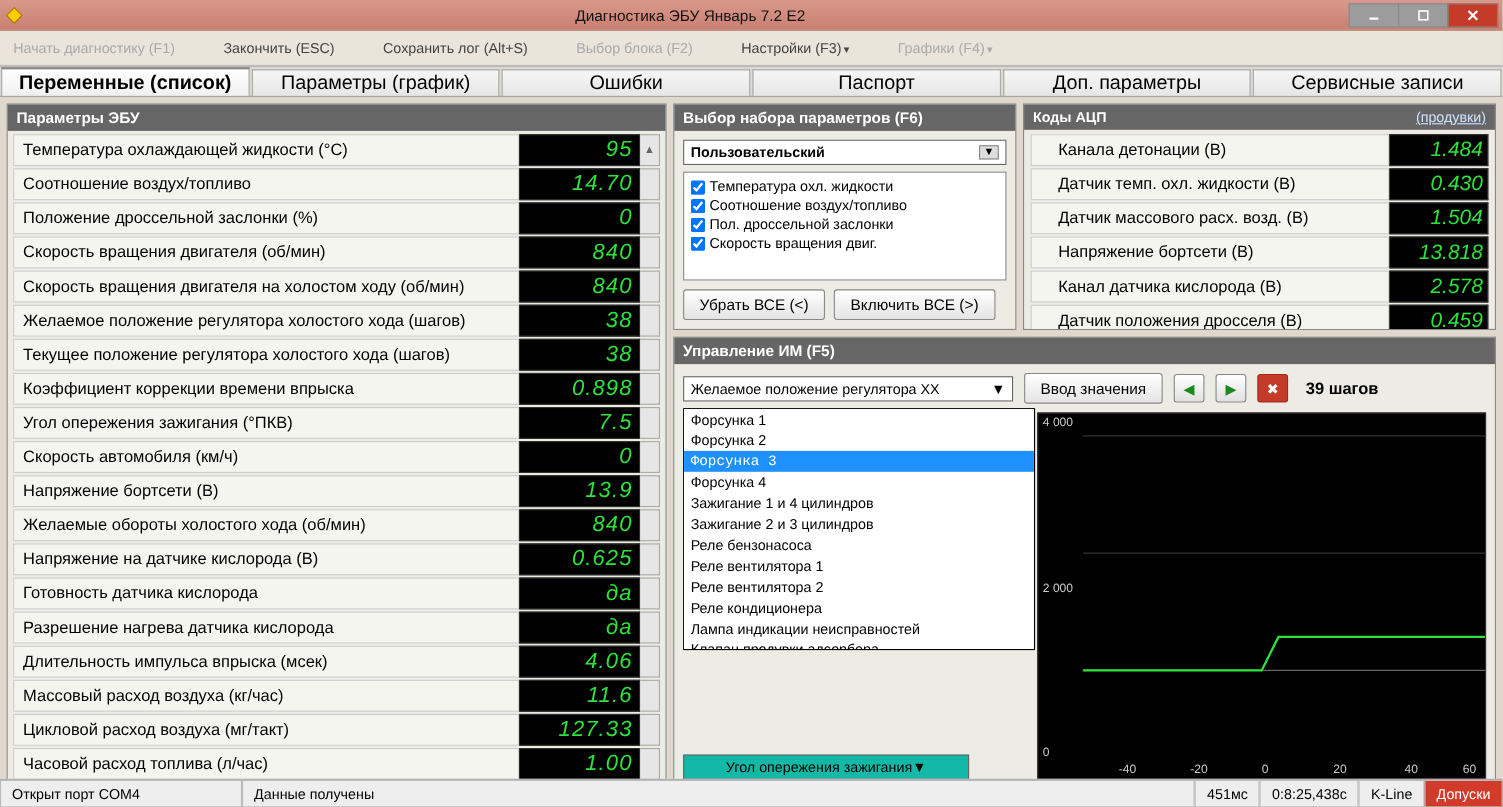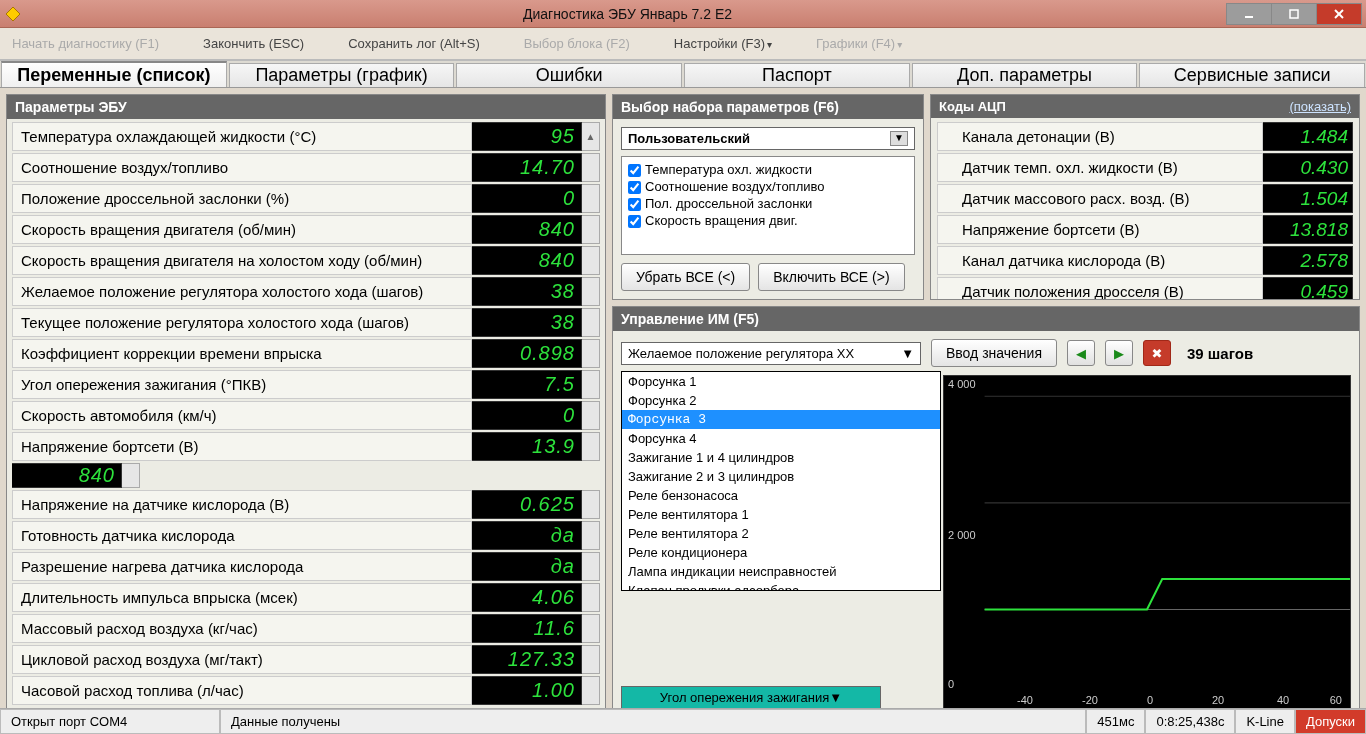--- a/index.html
+++ b/index.html
@@ -42,21 +42,21 @@
 .prow .scrollstub{ width:18px; background:#e6e6e6; border:1px solid #aaa; border-left:none; display:flex; align-items:center; justify-content:center; font-size:10px; color:#666;}
 
 
 .rtop { display:flex; gap:6px; height:206px;}
 .paramset { flex:1; }
 .adcpanel { width:430px; }
 .adc-hdr { display:flex; justify-content:space-between; align-items:center;}
 .adc-hdr a{ color:#cde3ff; text-decoration:underline; font-weight:normal; font-size:13px;}
 
 .psel-body { padding:8px; display:flex; flex-direction:column; gap:6px; height:100%; }
-.combo { background:#fff; border:1px solid #666; padding:3px 6px; display:flex; justify-content:space-between; font-size:14px; font-weight:bold;}
+.combo { background:#fff; border:1px solid #666; padding:3px 6px; display:flex; justify-content:space-between; align-items:center; font-size:14px; font-weight:bold;}
 .combo .arrow{ font-size:10px; background:#ddd; border:1px solid #888; padding:0 3px;}
 .checklist { background:#fff; border:1px solid #888; flex:1; overflow:auto; padding:4px 6px; font-size:13px;}
 .checklist label { display:block; line-height:17px;}
 .checklist input{ margin-right:4px; vertical-align:middle;}
 .btnrow { display:flex; gap:8px; padding-top:2px;}
 .btn { background:linear-gradient(#fff,#e4e4e4); border:1px solid #888; padding:5px 14px; border-radius:3px; font-size:14px;}
 
 
 .adc-list{ padding:2px; overflow:hidden;}
 .arow { display:flex; margin:2px 4px; }
@@ -195,20 +195,21 @@
             <div class="label">Скорость автомобиля (км/ч)</div>
             <div class="val">0</div>
             <div class="scrollstub"></div>
           </div>
           <div class="prow">
             <div class="label">Напряжение бортсети (В)</div>
             <div class="val">13.9</div>
             <div class="scrollstub"></div>
           </div>
           <div class="prow">
+            <div class="label">Желаемые обороты холостого хода (об/мин)</div>
             <div class="val">840</div>
             <div class="scrollstub"></div>
           </div>
           <div class="prow">
             <div class="label">Напряжение на датчике кислорода (В)</div>
             <div class="val">0.625</div>
             <div class="scrollstub"></div>
           </div>
           <div class="prow">
             <div class="label">Готовность датчика кислорода</div>
@@ -262,21 +263,21 @@
           <div class="btnrow">
             <button class="btn">Убрать ВСЕ (&lt;)</button>
             <button class="btn">Включить ВСЕ (&gt;)</button>
           </div>
         </div>
       </div>
 
       <div class="panel adcpanel">
         <div class="panel-header adc-hdr">
           <span>Коды АЦП</span>
-          <a>(показать)</a>
+          <a>(продувки)</a>
         </div>
         <div class="adc-list" id="adcList">
             <div class="arow">
               <div class="al">Канала детонации (В)</div>
               <div class="av">1.484</div>
             </div>
             <div class="arow">
               <div class="al">Датчик темп. охл. жидкости (В)</div>
               <div class="av">0.430</div>
             </div>

